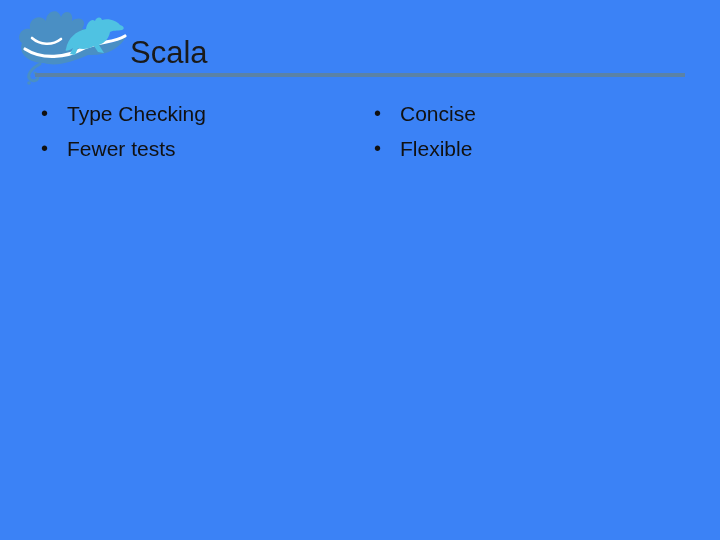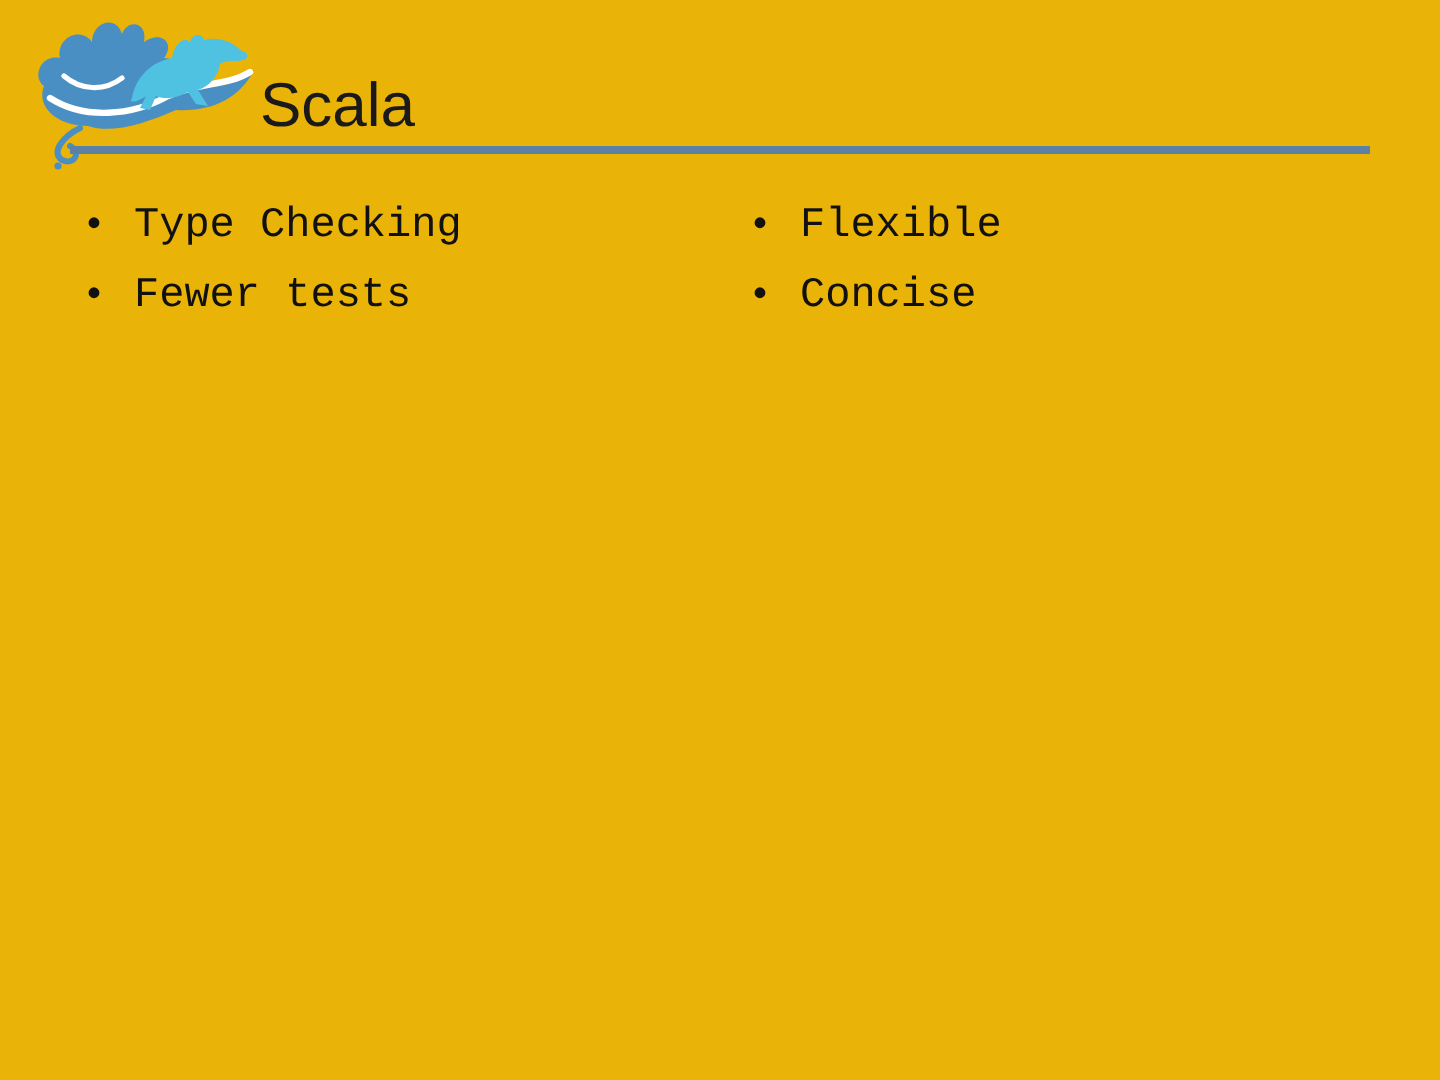--- a/index.html
+++ b/index.html
@@ -5,21 +5,21 @@
   html, body {
     margin: 0;
     padding: 0;
     background: #ffffff;
     font-family: "Liberation Sans", "DejaVu Sans", sans-serif;
   }
   .slide {
     position: relative;
     width: 720px;
     height: 540px;
-    background: #eab308;
+    background: #3b82f6;
     overflow: hidden;
   }
   .logo {
     position: absolute;
     left: 13px;
     top: 5px;
     width: 118px;
     height: 80px;
     display: block;
   }
@@ -42,21 +42,20 @@
     height: 4px;
     background: #5b82a6;
   }
   ul.bullets {
     position: absolute;
     top: 96px;
     margin: 0;
     padding: 0;
     list-style: none;
     width: 310px;
-    font-family: Liberation Mono, monospace;
   }
   ul.bullets.left  { left: 38px; }
   ul.bullets.right { left: 371px; }
   ul.bullets li {
     position: relative;
     padding-left: 29px;
     font-size: 21px;
     line-height: 35px;
     color: #111111;
     white-space: nowrap;
@@ -116,17 +115,17 @@
   <h1 class="title">Scala</h1>
 
   <div class="divider"></div>
 
   <ul class="bullets left">
     <li>Type Checking</li>
     <li>Fewer tests</li>
   </ul>
 
   <ul class="bullets right">
+    <li>Concise</li>
     <li>Flexible</li>
-    <li>Concise</li>
   </ul>
 
 </div>
 
 </body></html>

